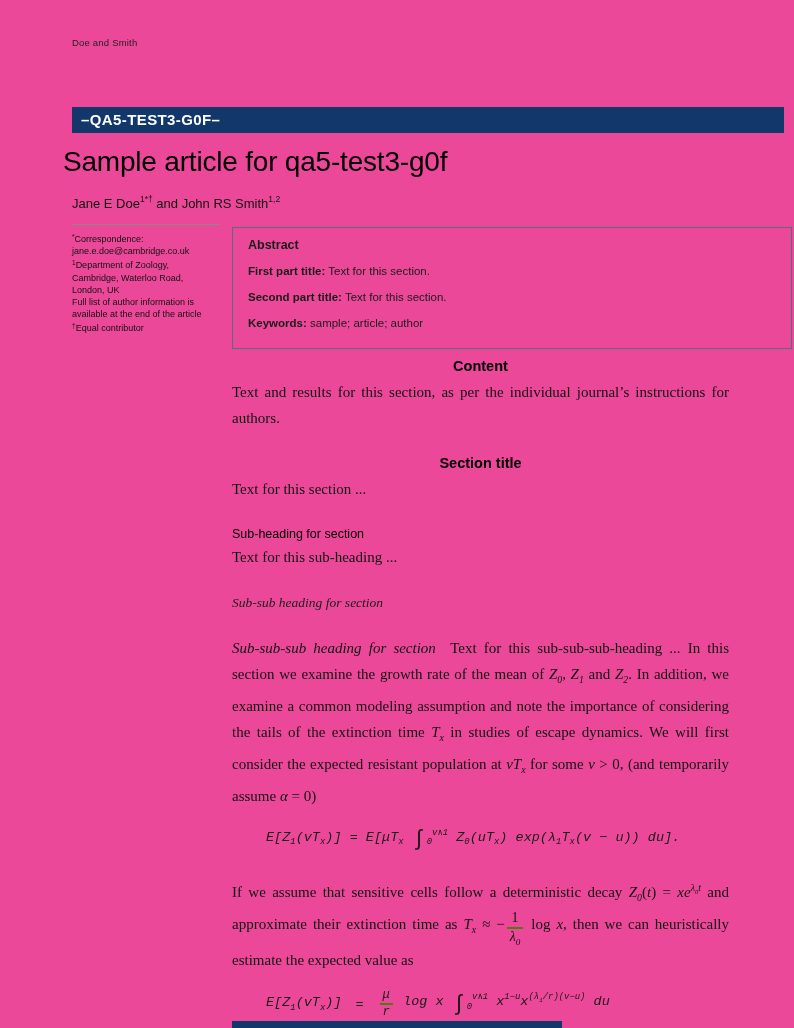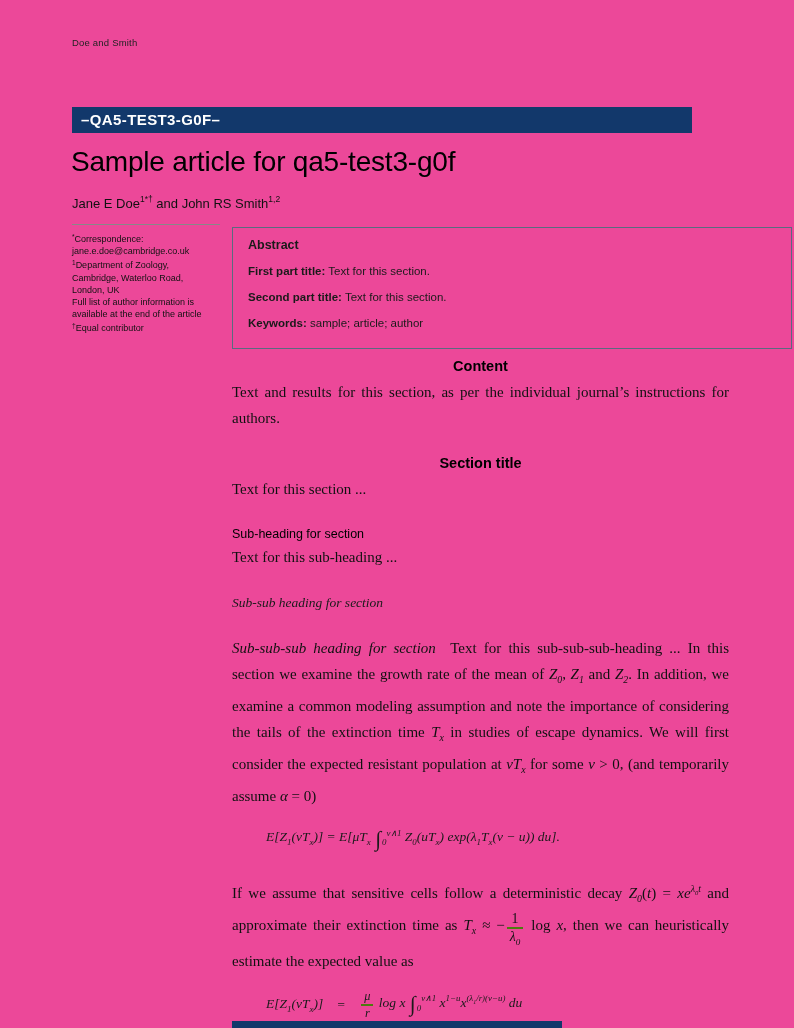--- a/index.html
+++ b/index.html
@@ -7,26 +7,26 @@
   .page {
     position:relative; width:794px; height:1028px; margin:0 auto;
     background:#ec4899; overflow:hidden;
     font-family:"Liberation Sans", sans-serif; color:#1a1a1a;
   }
   .running-head {
     position:absolute; left:72px; top:37px;
     font-size:9.5px; color:#222; letter-spacing:.2px;
   }
   .banner {
-    position:absolute; left:72px; top:107px; width:620px; height:26px;
+    position:absolute; left:72px; top:107px; width:712px; height:26px;
     color:#fff; font-weight:bold; font-size:15px; line-height:26px;
     padding-left:9px; letter-spacing:.4px;
   }
   .article-title {
-    position:absolute; left:71px; top:146px;
+    position:absolute; left:63px; top:146px;
     font-size:28px; font-weight:500; color:#000; letter-spacing:-0.2px;
   }
   .authors {
     position:absolute; left:72px; top:194px; font-size:13px; color:#111;
   }
   .authors sup { font-size:8.5px; vertical-align:6px; }
   .sidebar { position:absolute; left:72px; top:224px; width:148px; }
   .sidebar-rule { border-top:1px solid #888; width:148px; margin-bottom:6px; }
   .side-line { font-size:9px; line-height:12.2px; color:#111; }
   .side-line sup { font-size:6.5px; vertical-align:3px; }
@@ -44,21 +44,21 @@
     font-family:"Liberation Serif", serif; font-style:italic;
     font-size:13.5px; margin-top:25px; margin-bottom:3px;
   }
   .para {
     font-family:"Liberation Serif", serif; font-size:15px;
     line-height:26px; text-align:justify; color:#111;
   }
   .para sup, .math sup { font-size:66%; }
   .para sub, .math sub { font-size:66%; }
   .spaced { margin-top:24px; }
-  .math { font-family:Liberation Serif, serif; font-style:italic; }
+  .math { font-family:Liberation Mono, monospace; font-style:italic; }
   .display-eq { font-size:13.5px; margin:18px 0 0 34px; }
   .eq-block {
     display:grid; grid-template-columns:max-content 36px 1fr max-content;
     row-gap:12px; align-items:center; margin:16px 0 0 34px;
     font-size:13.5px;
   }
   .eq-rel { text-align:center; }
   .eq-num { font-style:normal; justify-self:end; padding-left:8px; }
   .frac {
     display:inline-block; text-align:center; vertical-align:-0.75em;

